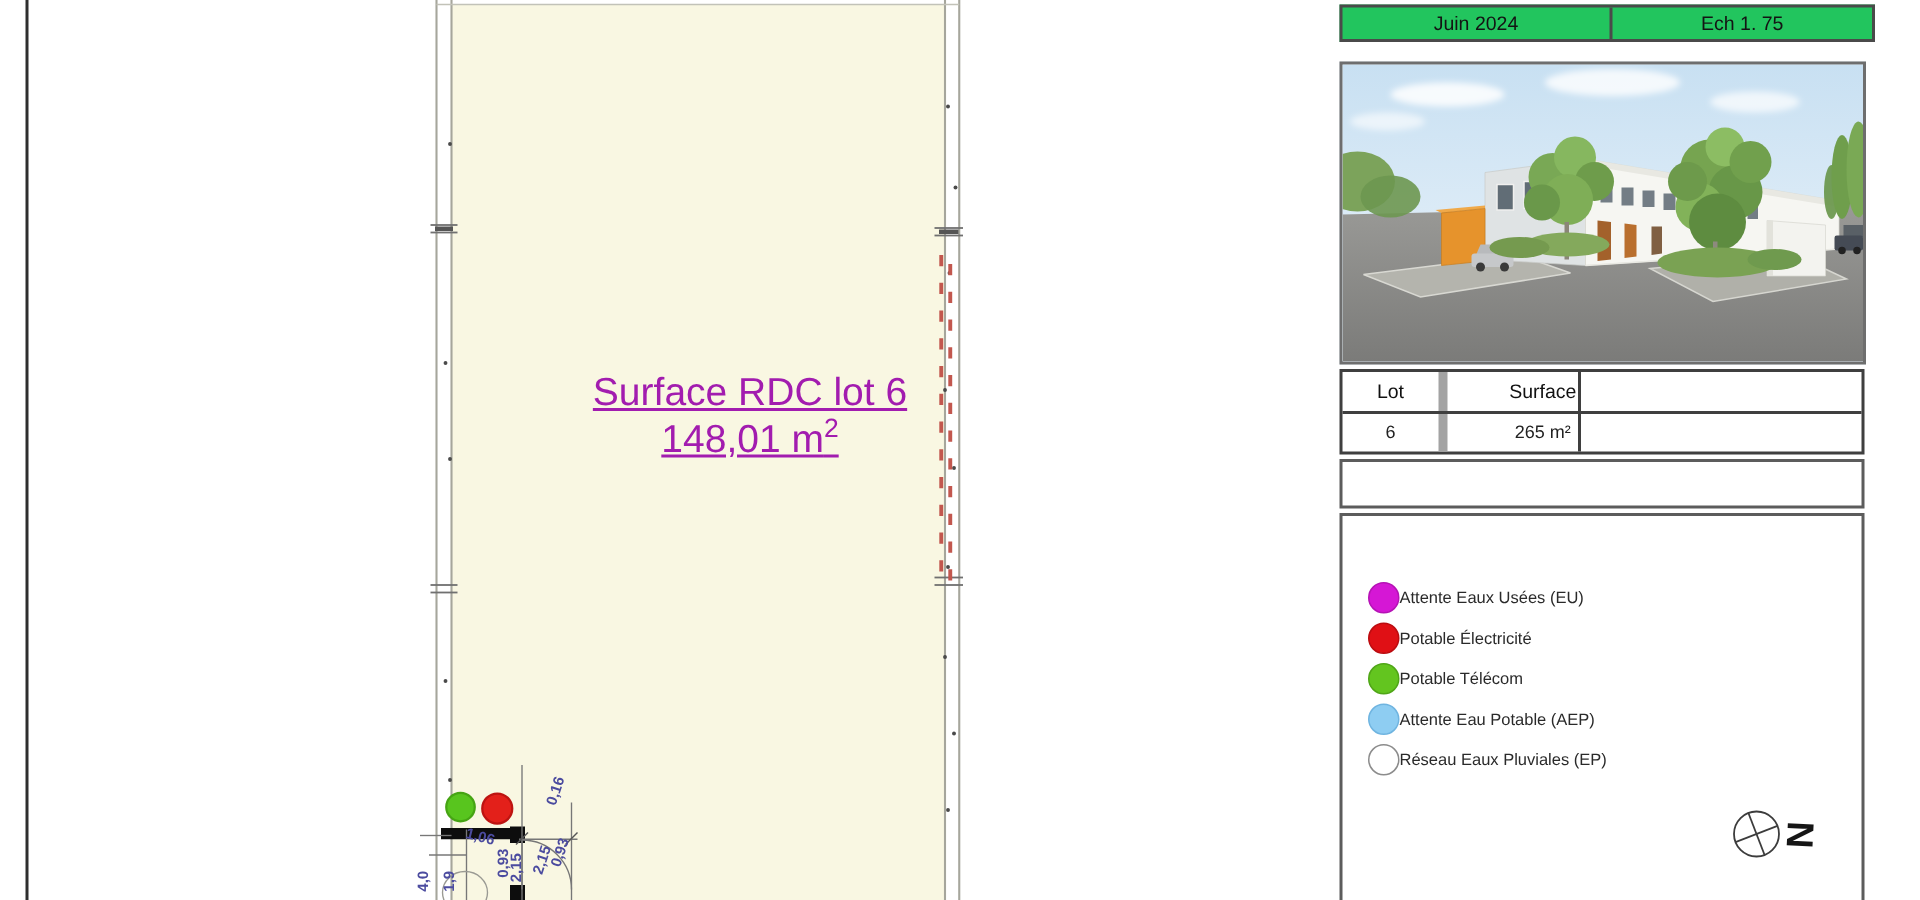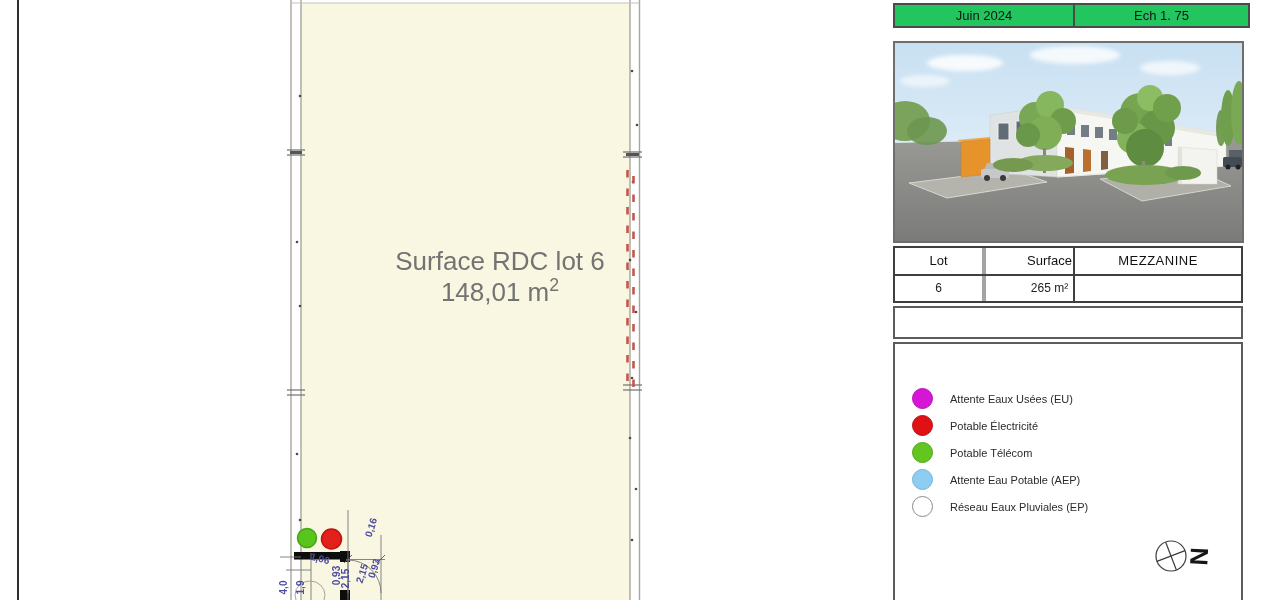--- a/index.html
+++ b/index.html
@@ -13,21 +13,21 @@
   #stage{position:relative;width:1280px;height:600px;background:#fff;}
 
   
   #sheet-border{left:17px;top:0;width:2px;height:600px;background:#2e2e2e;}
 
   
   #plan-svg{left:0;top:0;}
 
   
   #room-label{left:350px;top:246px;width:300px;text-align:center;
-    font-size:26px;line-height:31px;color:#737373;}
+    font-size:26px;line-height:31px;color:#a21caf;text-decoration:underline;}
   #room-label sup{font-size:68%;vertical-align:super;line-height:0;}
 
   
   .dim{position:absolute;width:28px;text-align:center;font-size:10px;
     color:var(--dim-text);font-weight:bold;white-space:nowrap;}
 
   
   .panel-box{border:2px solid var(--border-dark);background:#22c55e;}
   #title-box{left:893px;top:3px;width:357px;height:25px;display:flex;}
   #title-box .cell{display:flex;align-items:center;justify-content:center;
@@ -37,33 +37,33 @@
 
   #image-box{left:893px;top:41px;width:351px;height:202px;border:2px solid #6e6e6e;
     overflow:hidden;background:#dfeaf3;}
 
   #lot-table{left:893px;top:246px;width:350px;height:57px;border:2px solid #3f3f3f;
     display:flex;flex-direction:column;background:#fff;}
   #lot-table .trow{display:flex;flex:1;}
   #lot-table .trow.head{border-bottom:2px solid #3f3f3f;}
   #lot-table .tcell{display:flex;align-items:center;justify-content:center;
     font-size:13px;color:#111;}
-  #lot-table .c0{width:91px;border-right:4px solid #a3a3a3;}
+  #lot-table .c0{width:70px;border-right:6px solid #a3a3a3;}
   #lot-table .c1{width:89px;border-right:2px solid #3f3f3f;padding-left:40px;}
   #lot-table .c2{flex:1;letter-spacing:.5px;}
   #lot-table .trow.body .tcell{font-size:12px;color:#222;}
 
   #empty-box{left:893px;top:306px;width:350px;height:33px;border:2px solid var(--panel-border);}
   #legend-box{left:893px;top:342px;width:350px;height:270px;border:2px solid var(--panel-border);}
 
   #legend-rows{left:910px;top:385px;width:320px;}
   .legend-row{display:flex;align-items:center;height:27px;}
   .legend-dot{width:21px;height:21px;border-radius:50%;border:1.5px solid transparent;
     margin-left:2px;flex:0 0 auto;}
-  .legend-label{margin-left:17px;font-size:11px;color:#2a2a2a;}
+  .legend-label{font-size:11px;color:#2a2a2a;}
 
   
   #compass{left:1150px;top:536px;width:80px;height:50px;}
   #compass-letter{position:absolute;left:40px;top:6px;font-size:25px;font-weight:bold;
     color:#161616;transform:rotate(93deg);}
 </style>
 </head>
 <body>
 
 <div id="stage">
@@ -261,21 +261,20 @@
         <ellipse cx="333" cy="75" rx="7" ry="28" fill="#6f9e4c"></ellipse>
         <ellipse cx="344" cy="70" rx="8" ry="32" fill="#7aa955"></ellipse>
       </g>
     </svg>
   </div>
 
   <div id="lot-table" class="abs">
     <div class="trow head">
       <div class="tcell c0">Lot</div>
       <div class="tcell c1">Surface</div>
-      <div class="tcell c2">MEZZANINE</div>
     </div>
     <div class="trow body">
       <div class="tcell c0">6</div>
       <div class="tcell c1">265 m²</div>
       <div class="tcell c2"></div>
     </div>
   </div>
 
   <div id="empty-box" class="abs"></div>
   <div id="legend-box" class="abs"></div>

